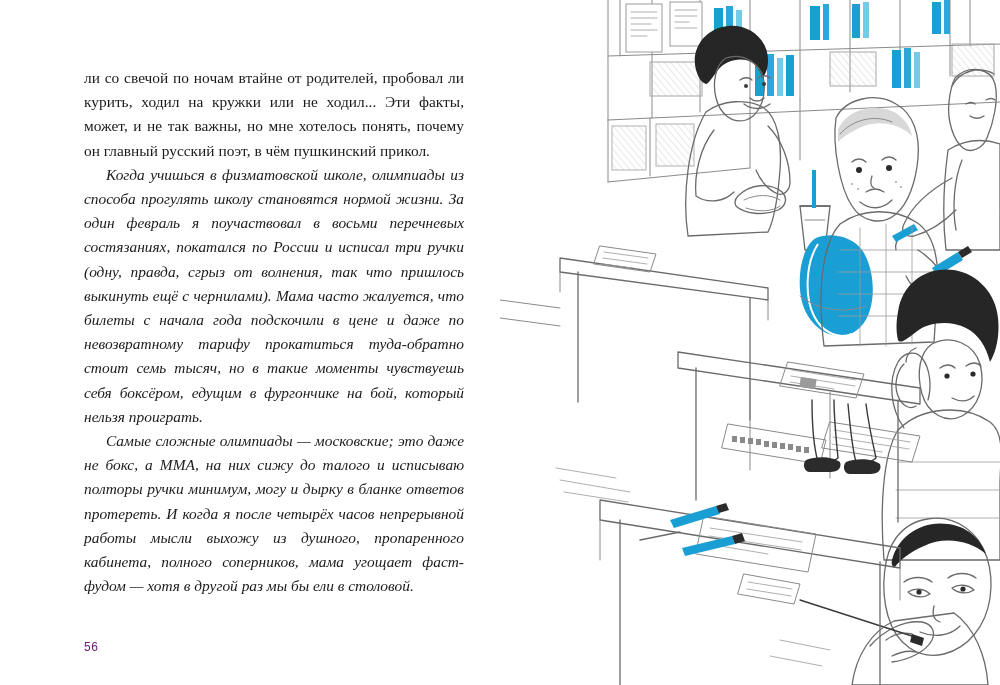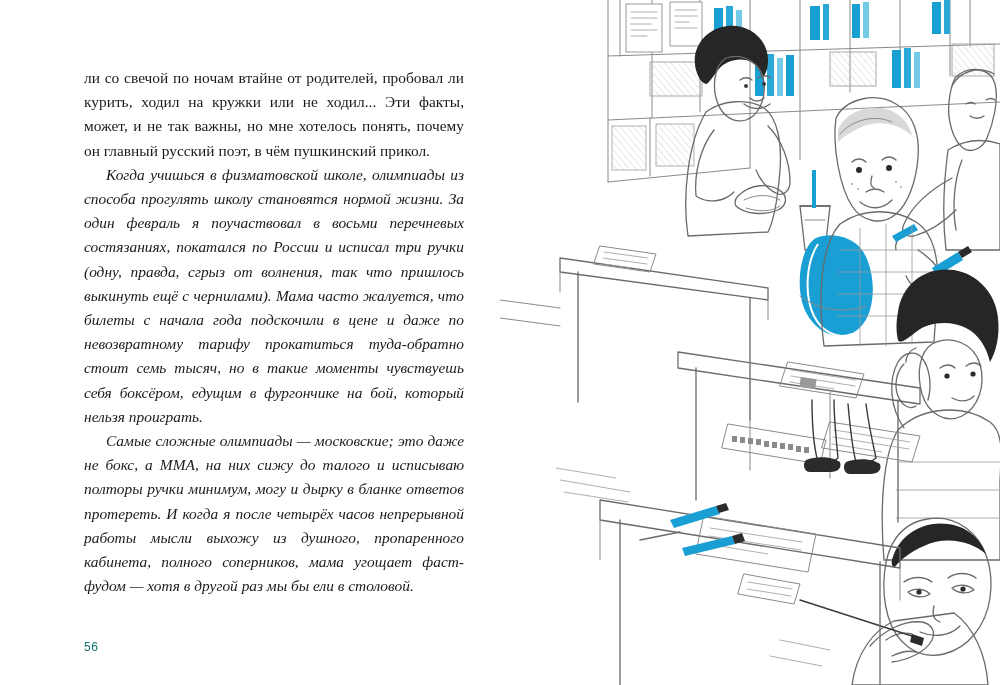--- a/index.html
+++ b/index.html
@@ -36,21 +36,21 @@
   .para.indent {
     text-indent: 22px;
     font-style: italic;
   }
   #page-number {
     position: absolute;
     left: 84px;
     top: 640px;
     font-family: "Liberation Sans", sans-serif;
     font-size: 12px;
-    color: #0f766e;
+    color: #701a75;
     letter-spacing: 0.5px;
     text-align: right;
   }
 
   
   #illustration {
     position: absolute;
     left: 500px;
     top: 0;
     width: 500px;

